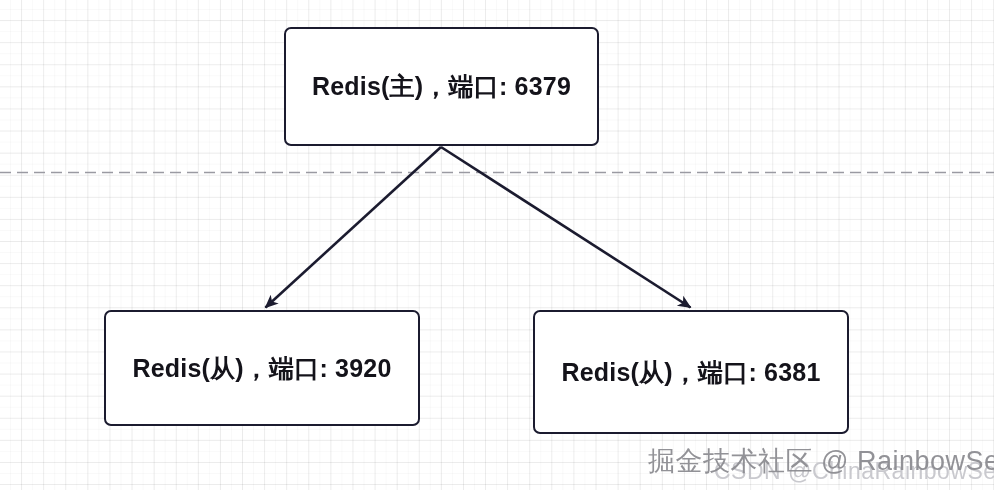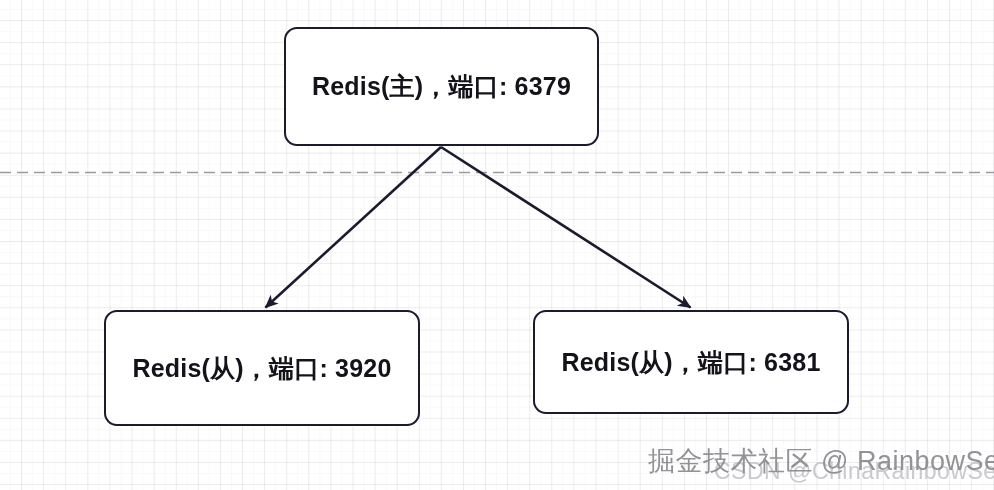--- a/index.html
+++ b/index.html
@@ -36,21 +36,21 @@
     top: 0;
     width: 994px;
     height: 490px;
   }
 
   .node {
     position: absolute;
     box-sizing: border-box;
     background: #ffffff;
     border: 2px solid #1b1b2f;
-    border-radius: 13px;
+    border-radius: 7px;
     display: flex;
     align-items: center;
     justify-content: center;
   }
 
   .node-label {
     font-size: 25px;
     font-weight: bold;
     color: #14131a;
     letter-spacing: 0.2px;
@@ -69,21 +69,21 @@
     left: 104px;
     top: 310px;
     width: 316px;
     height: 116px;
   }
 
   #node-slave-2 {
     left: 533px;
     top: 310px;
     width: 316px;
-    height: 104px;
+    height: 124px;
   }
 
   
   .watermark {
     position: absolute;
     white-space: nowrap;
     pointer-events: none;
     font-family: "Liberation Sans", "DejaVu Sans", sans-serif;
   }
 

